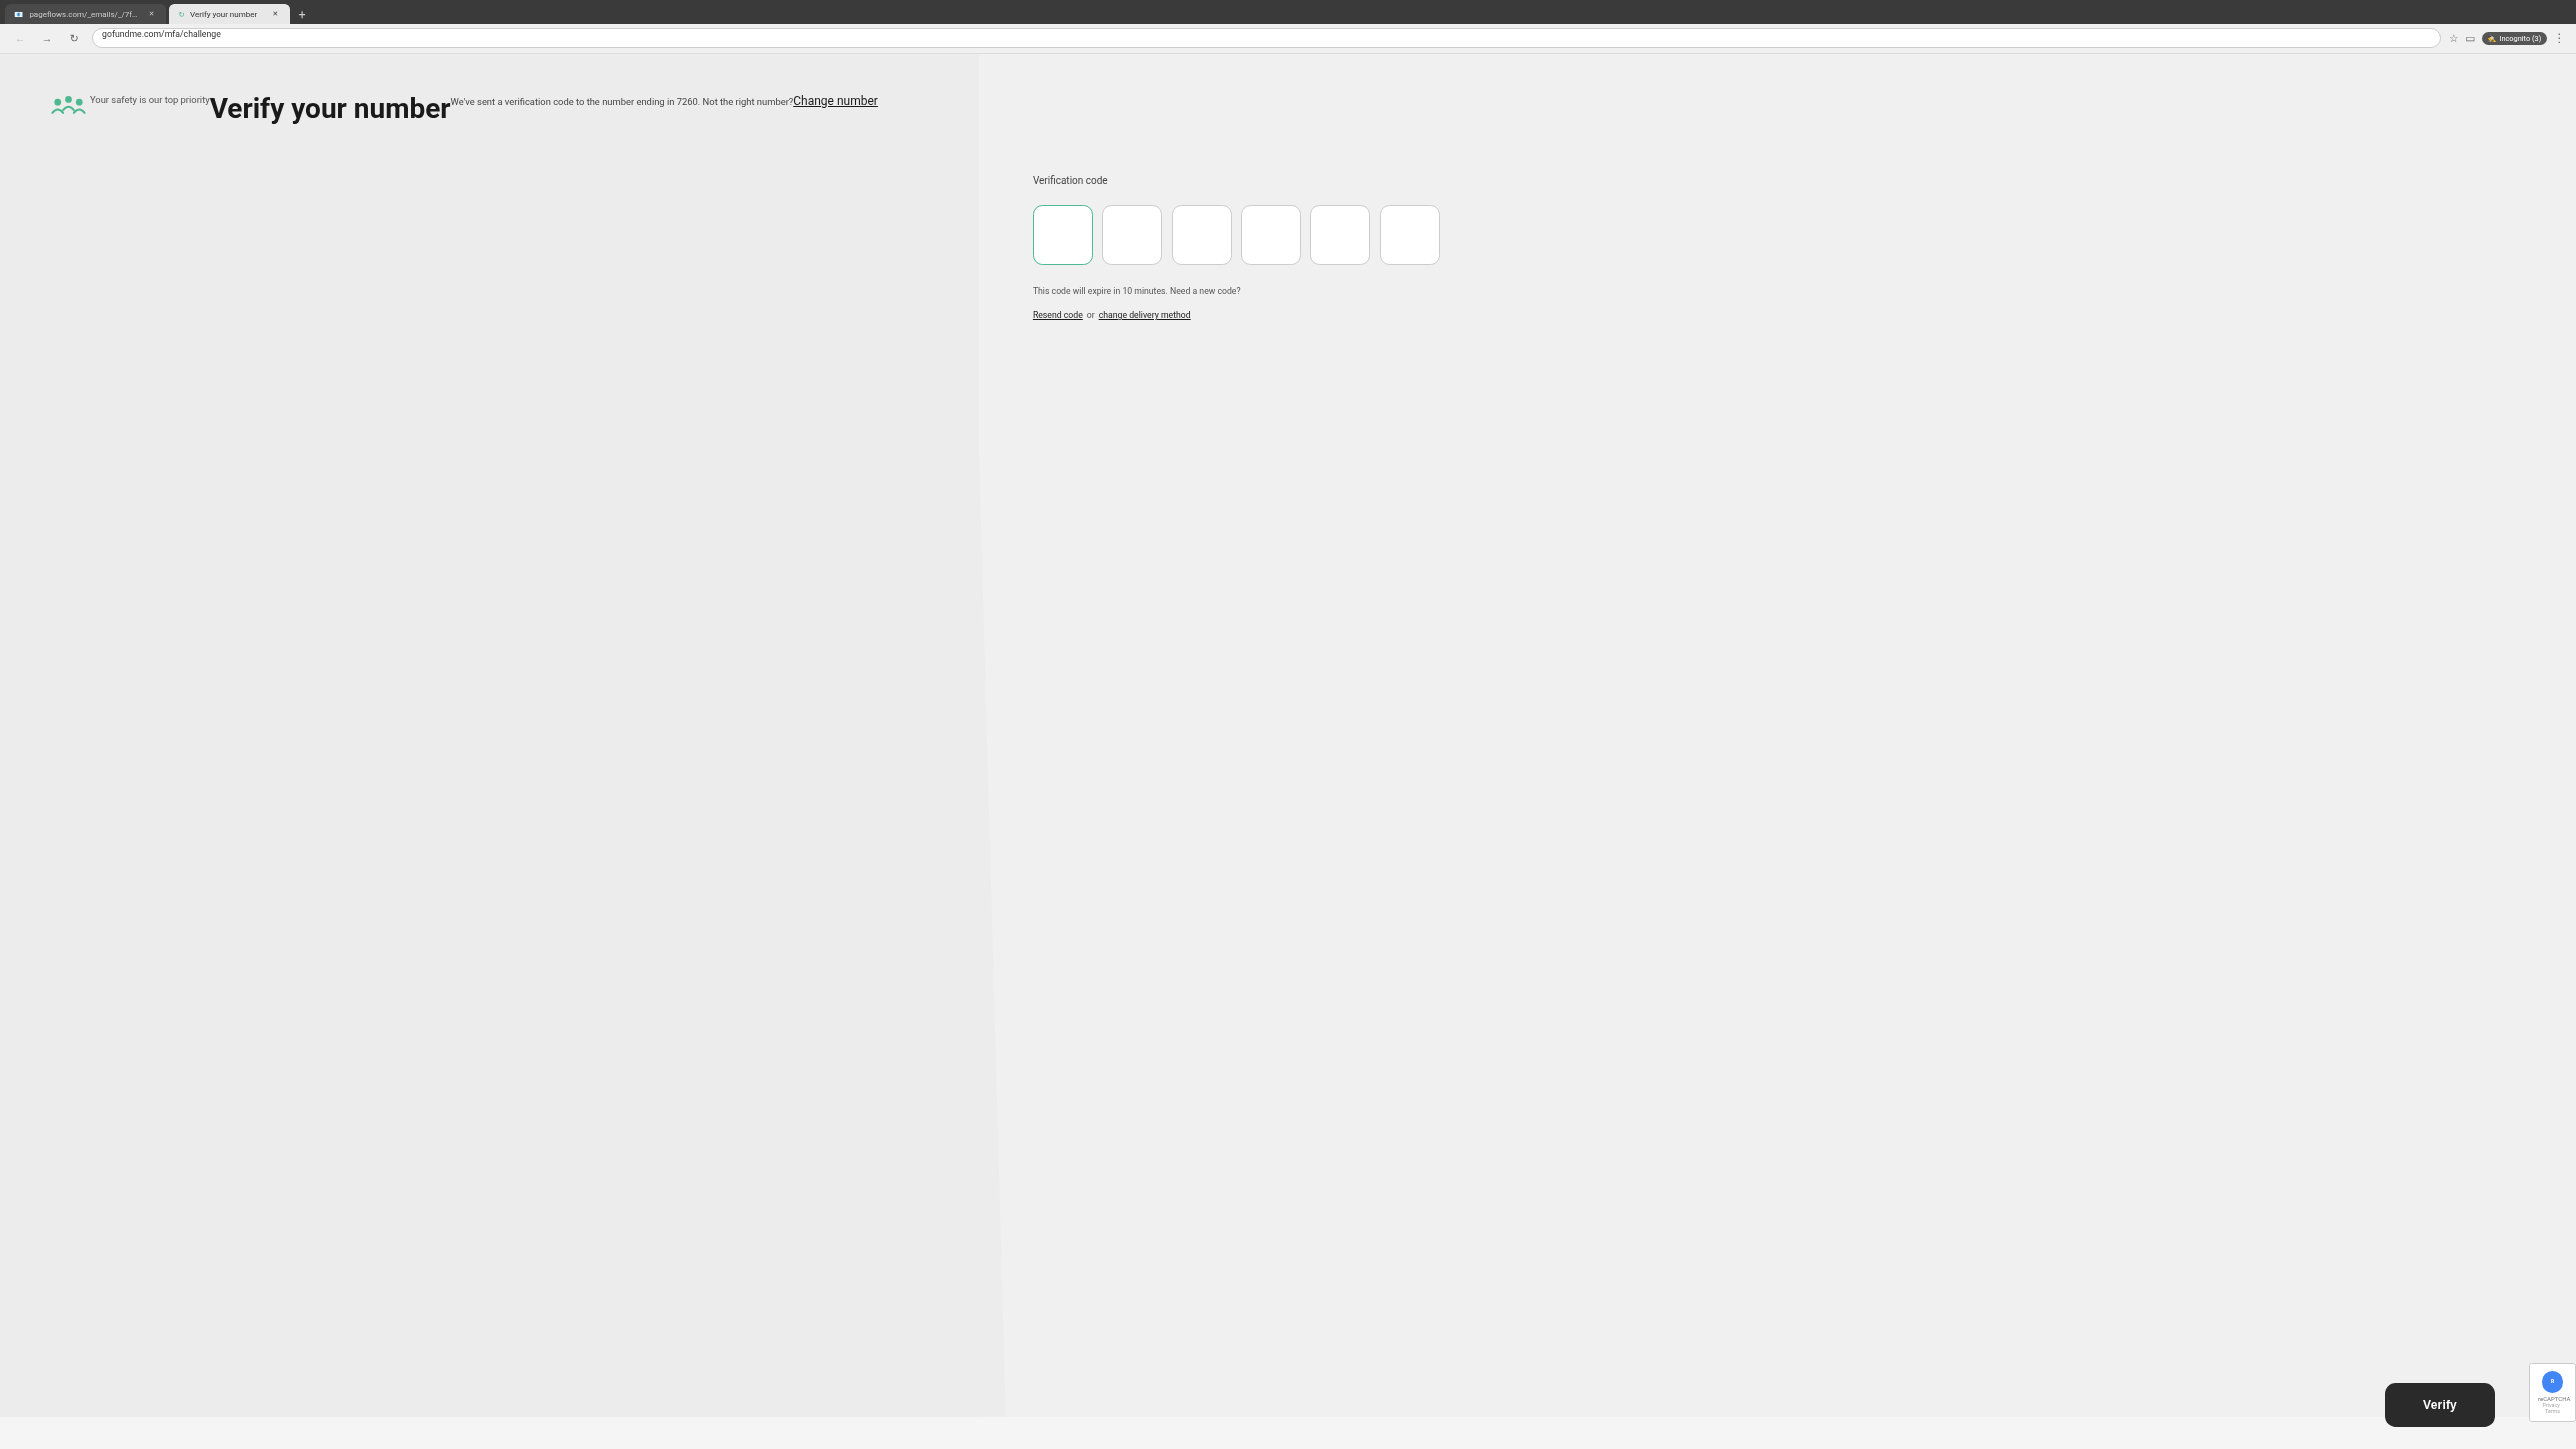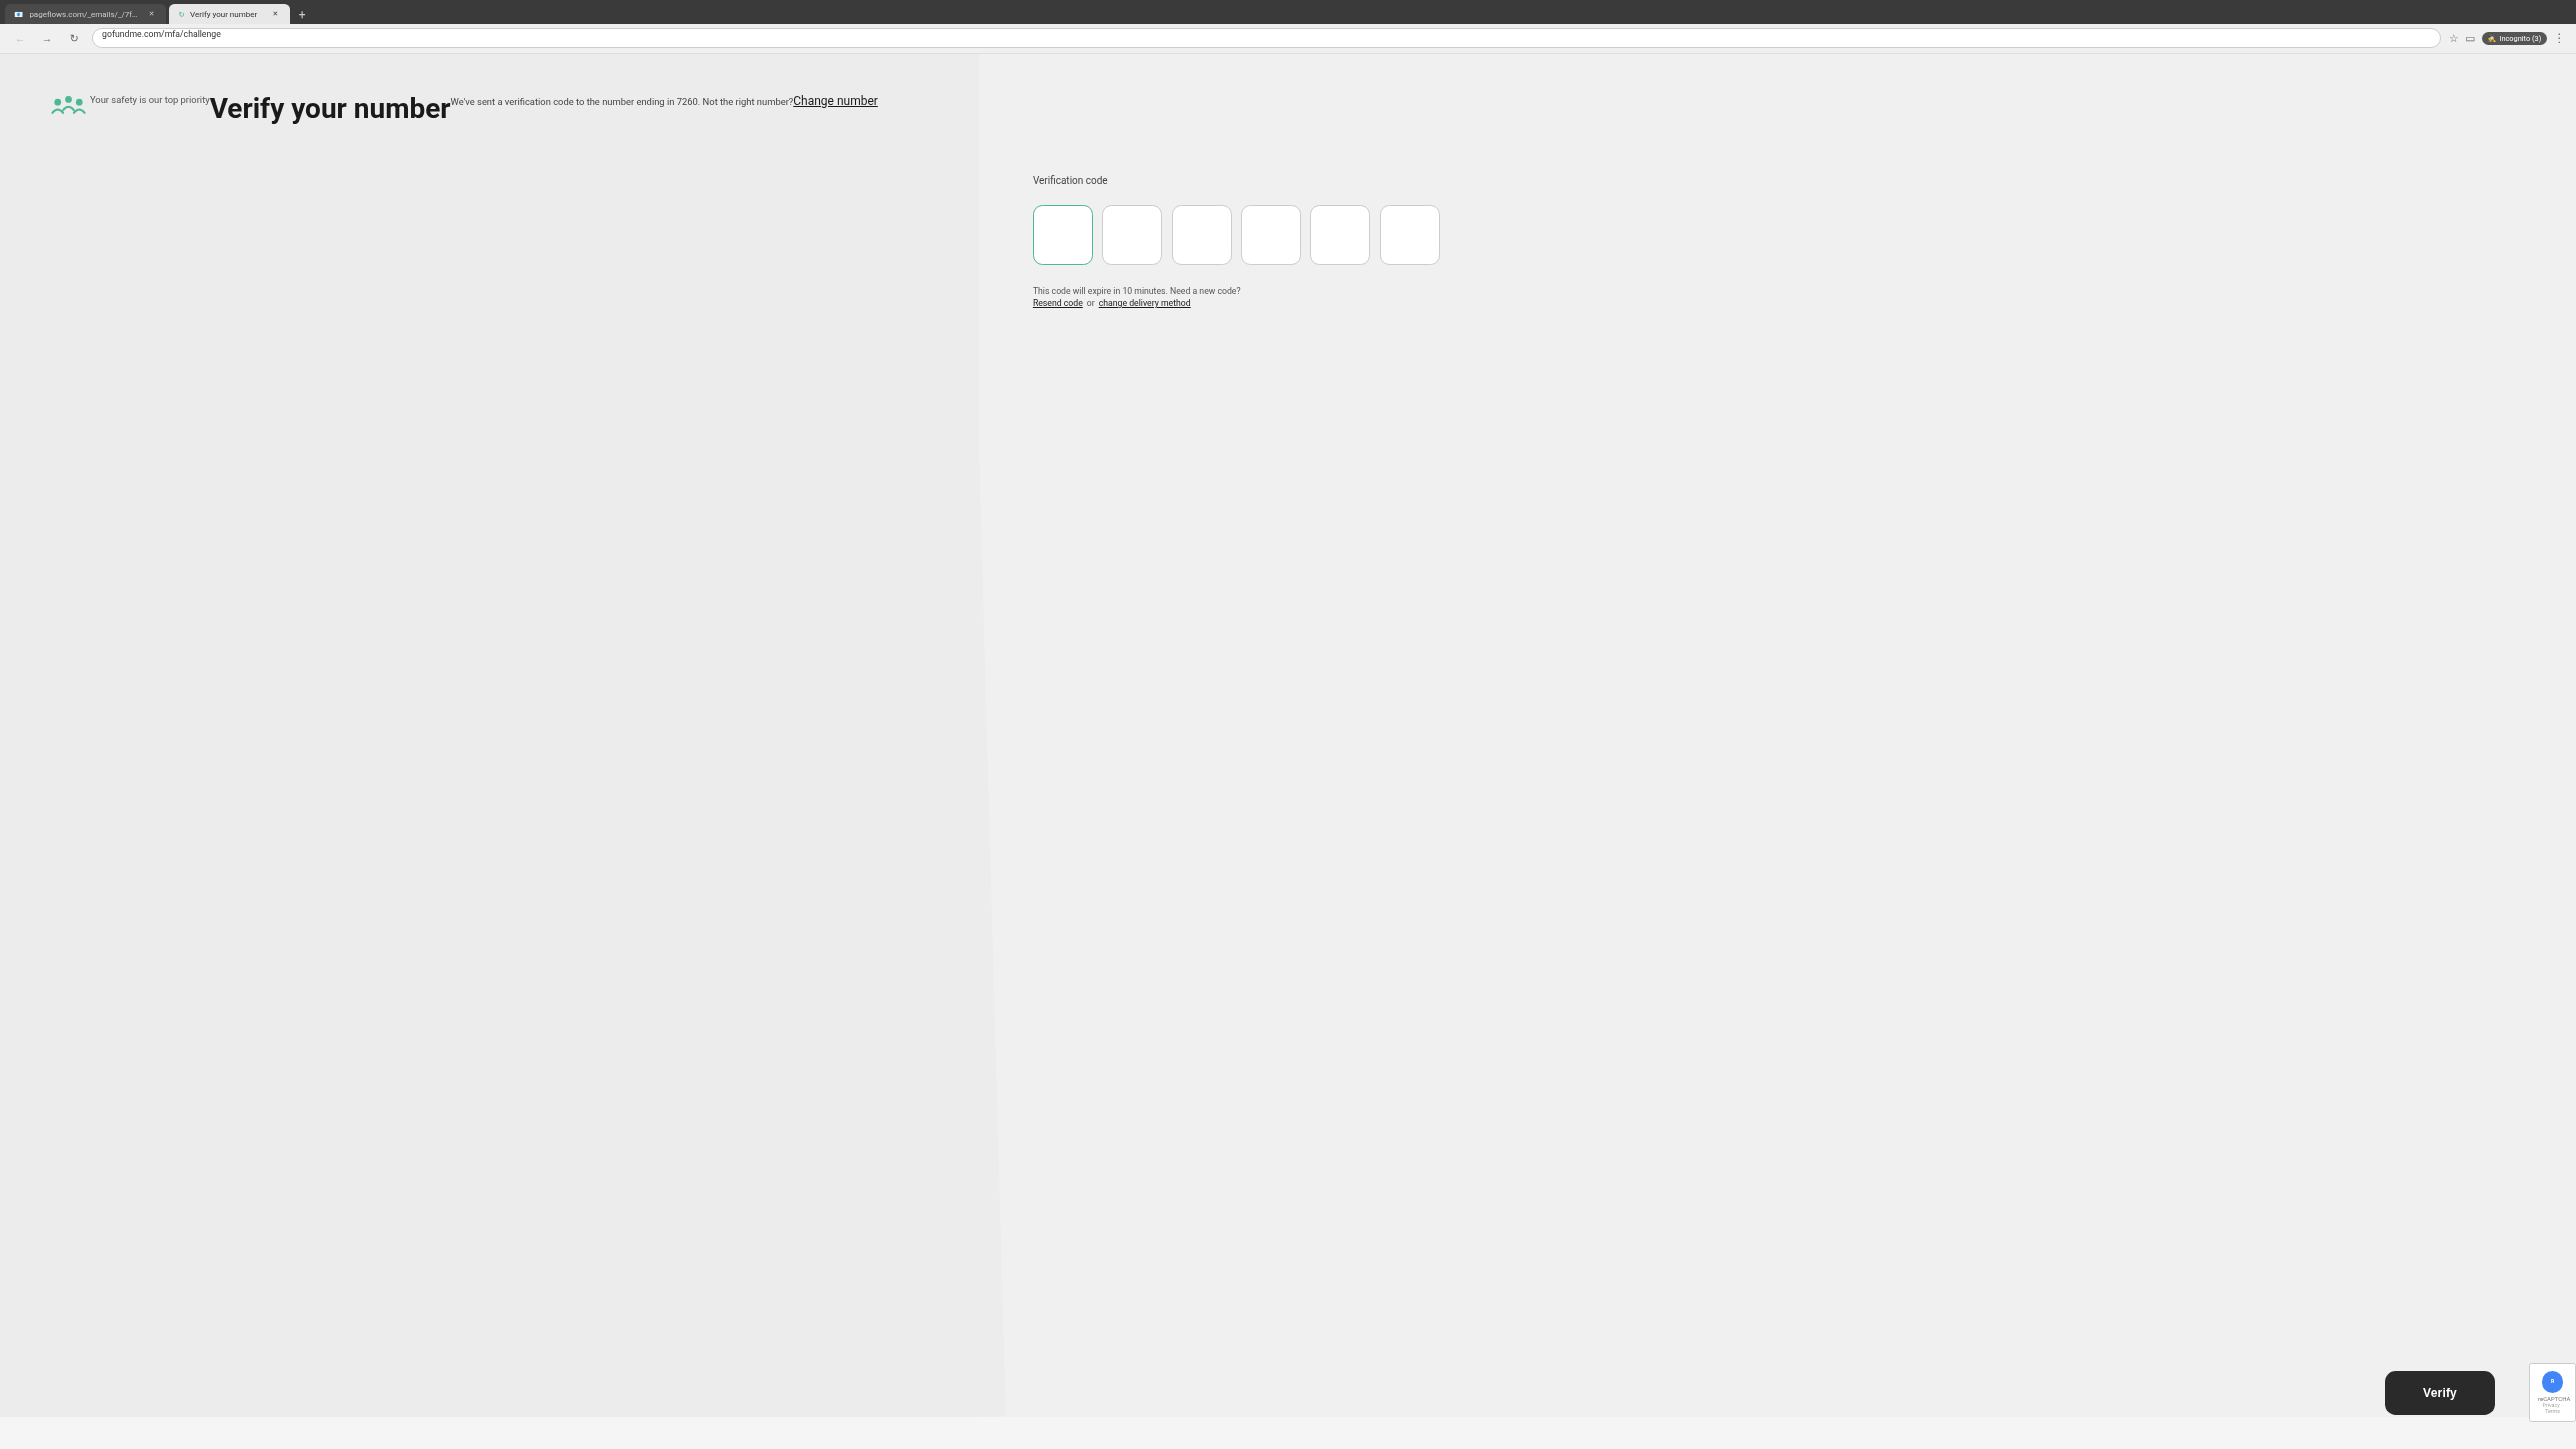--- a/index.html
+++ b/index.html
@@ -240,41 +240,41 @@
     }
 
     .code-input-box.focused {
       border-color: #4db891;
       border-width: 1.3px;
     }
 
     .expiry-text {
       font-size: 8.7px;
       color: #555;
-      margin-bottom: 2px;
+      margin-bottom: 14px;
     }
 
     .resend-row {
       display: flex;
       align-items: flex-start;
       gap: 4px;
       font-size: 8.7px;
       color: #555;
     }
 
     .resend-link {
       color: #1a1a1a;
       text-decoration: underline;
       cursor: pointer;
     }
 
     
     .verify-button-container {
       position: fixed;
-      bottom: 34px;
+      bottom: 22px;
       right: 81px;
     }
 
     .verify-btn {
       background: #2a2a2a;
       color: white;
       border: none;
       padding: 14.8px 38px;
       border-radius: 10.7px;
       font-size: 12px;

